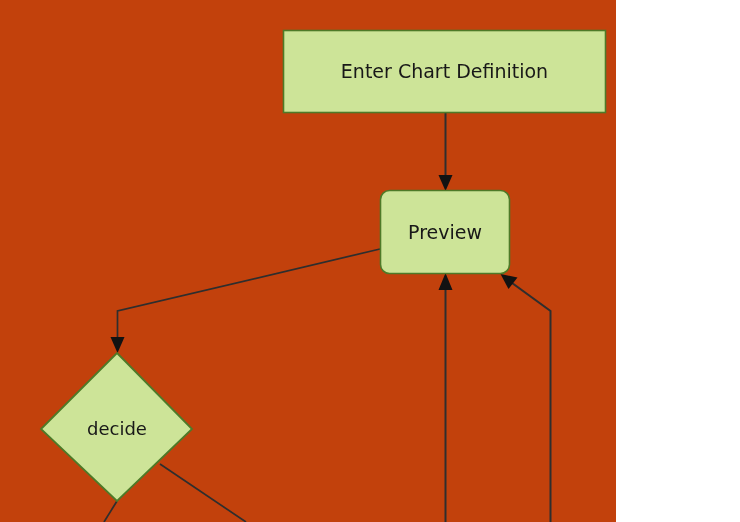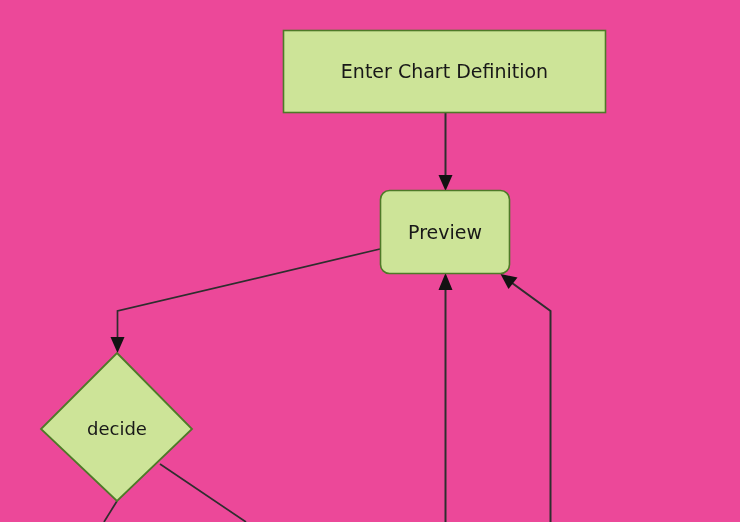--- a/index.html
+++ b/index.html
@@ -6,23 +6,23 @@
   html, body {
     margin: 0;
     padding: 0;
     background: #ffffff;
   }
   body {
     font-family: "DejaVu Sans", "Liberation Sans", sans-serif;
   }
   #canvas {
     position: relative;
-    width: 740px;
+    width: 616px;
     height: 522px;
-    background: #ec4899;
+    background: #c2410c;
     overflow: hidden;
   }
   #diagram-svg {
     position: absolute;
     left: 0;
     top: 0;
     width: 740px;
     height: 522px;
     display: block;
   }

